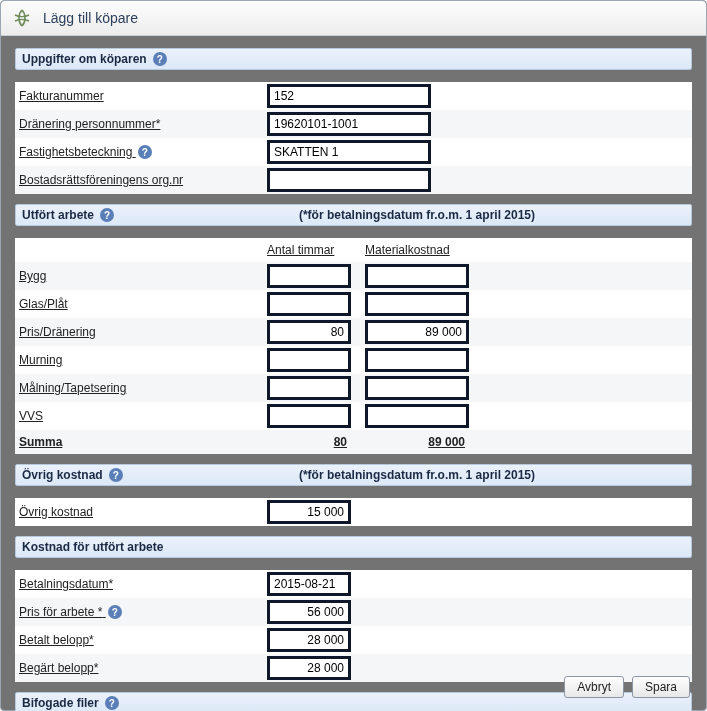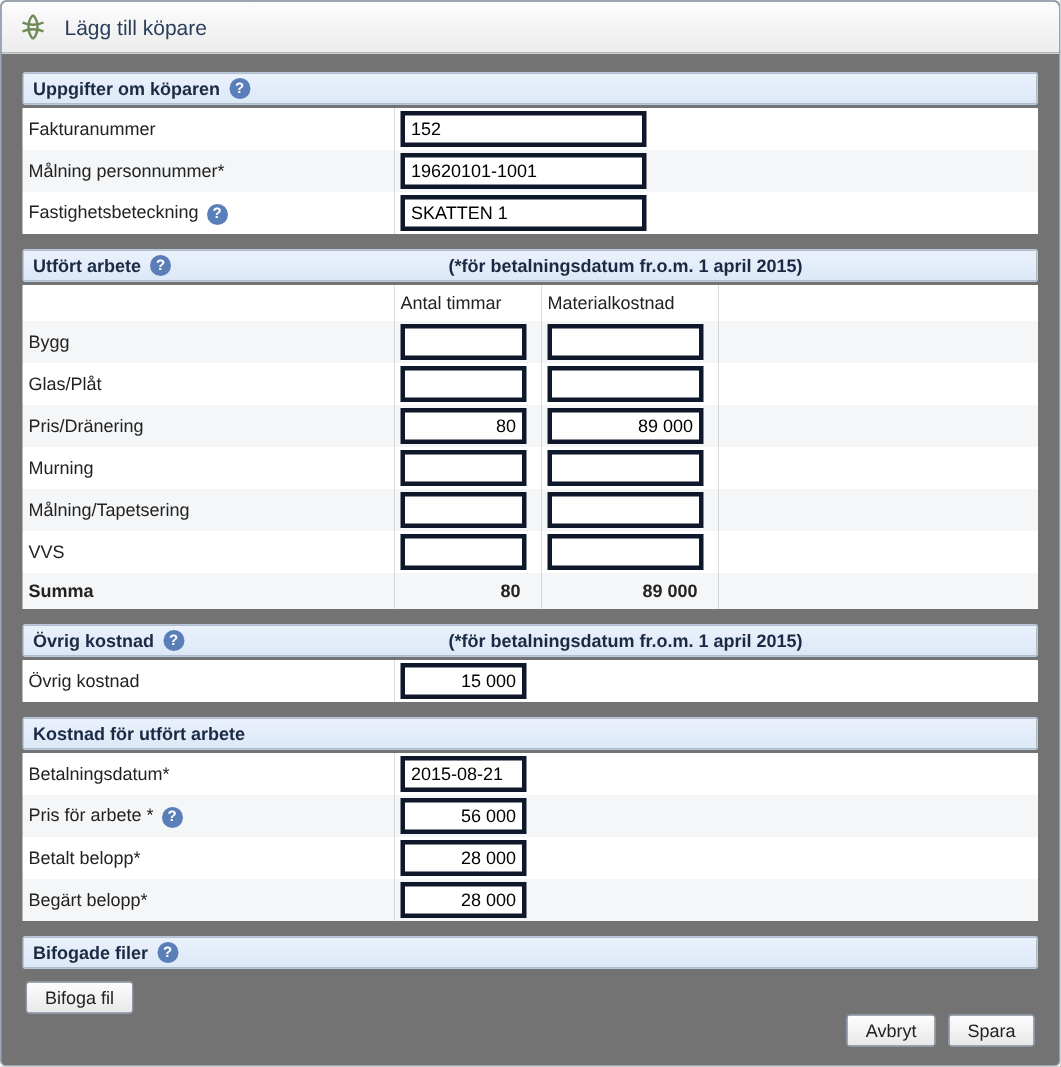--- a/index.html
+++ b/index.html
@@ -5,21 +5,21 @@
   html,body{margin:0;padding:0;font-family:Arial,Helvetica,sans-serif;font-size:12px;color:#222;background:#fff;}
   .window{width:707px;height:711px;box-sizing:border-box;border:1px solid #9aa6b2;border-radius:4px;background:#737373;position:relative;}
   .titlebar{height:34px;display:flex;align-items:center;padding:0 10px;background:linear-gradient(#fdfdfd,#ececec);border-bottom:1px solid #c8d0d8;border-radius:4px 4px 0 0;}
   .titlebar .logo{width:22px;height:22px;margin-right:10px;display:flex;align-items:center;justify-content:center;}
   .titlebar .title{font-size:14px;color:#2b3e5a;}
   .content{padding:12px 14px 0 14px;}
   .section-head{background:linear-gradient(#eaf1fb,#dce8f7);border:1px solid #b9c9dd;border-radius:2px;padding:3px 6px;font-weight:bold;color:#1b2a44;display:flex;align-items:center;gap:4px;}
   .section-head .note{font-weight:bold;margin-left:auto;padding-right:230px;}
   .section-head.ua .note{padding-right:150px;}
   .help{width:14px;height:14px;border-radius:50%;background:#5a7fb8;color:#fff;font-size:10px;display:inline-flex;align-items:center;justify-content:center;font-weight:bold;cursor:default;margin-left:2px;}
-  table.form{width:100%;border-collapse:collapse;margin-top:2px;}
+  table.form{width:100%;border-collapse:collapse;margin-top:12px;text-decoration:underline;}
   table.form td{padding:2px 4px;vertical-align:middle;height:20px;}
   table.form tr:nth-child(even) td{background:#f4f6f8;}
   table.form tr:nth-child(odd) td{background:#fff;}
   .lbl{width:240px;white-space:nowrap;}
   input.txt{width:150px;height:16px;border:3px solid #0f172a;padding:1px 4px;font-size:12px;background:#fff;}
   input.txt.sm{width:70px;text-align:right;}
   input.txt.md{width:90px;text-align:right;}
   .hdrcell{font-weight:normal;color:#222;}
   .sum-row td{font-weight:bold;}
   .spacer{height:10px;}
@@ -51,30 +51,34 @@
       <span>Uppgifter om köparen</span>
       <span class="help">?</span>
     </div>
     <table class="form">
       <tbody>
           <tr>
         <td class="lbl">Fakturanummer</td>
         <td><input class="txt" value="152" style=""></td>
       </tr>
       <tr>
-        <td class="lbl">Målning personnummer*</td>
+        <td class="lbl">Dränering personnummer*</td>
         <td><input class="txt" value="19620101-1001" style=""></td>
       </tr>
       <tr>
         <td class="lbl">
           <span>Fastighetsbeteckning</span>
           <span class="help">?</span>
         </td>
         <td><input class="txt" value="SKATTEN 1" style=""></td>
       </tr>
+      <tr>
+        <td class="lbl">Bostadsrättsföreningens org.nr</td>
+        <td><input class="txt" value="" style=""></td>
+      </tr>
     </tbody>
       </table>
 
     <div class="spacer"></div>
 
     <div class="section-head ua">
       <span>Utfört arbete</span>
       <span class="help">?</span>
       <span class="note">(*för betalningsdatum fr.o.m. 1 april 2015)</span>
     </div>

